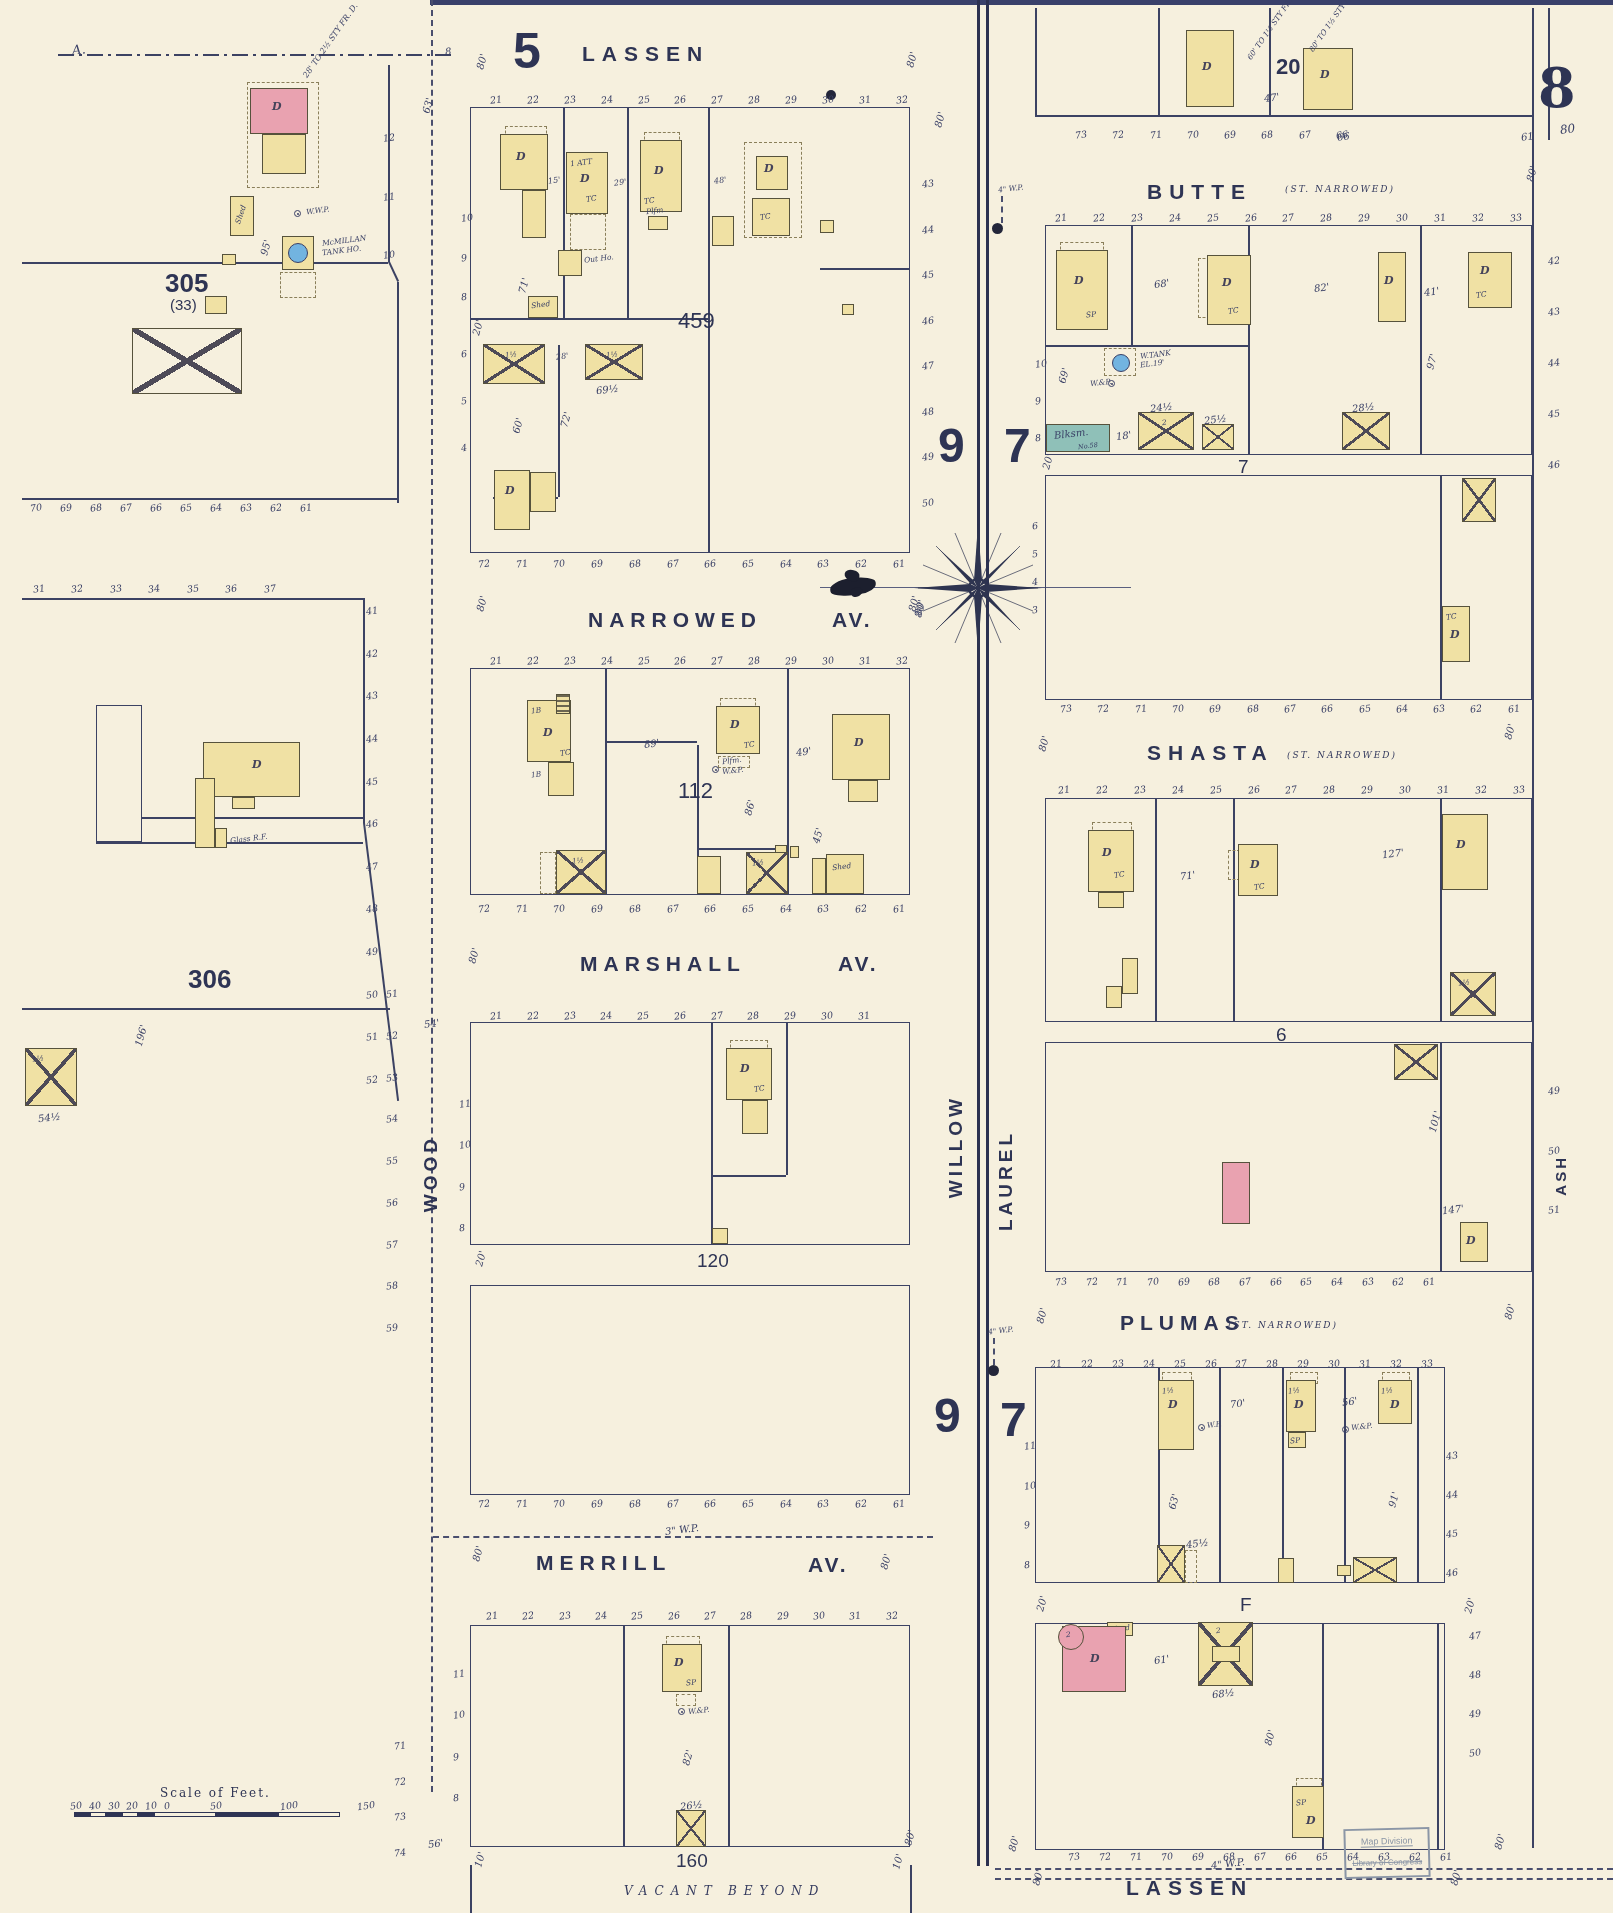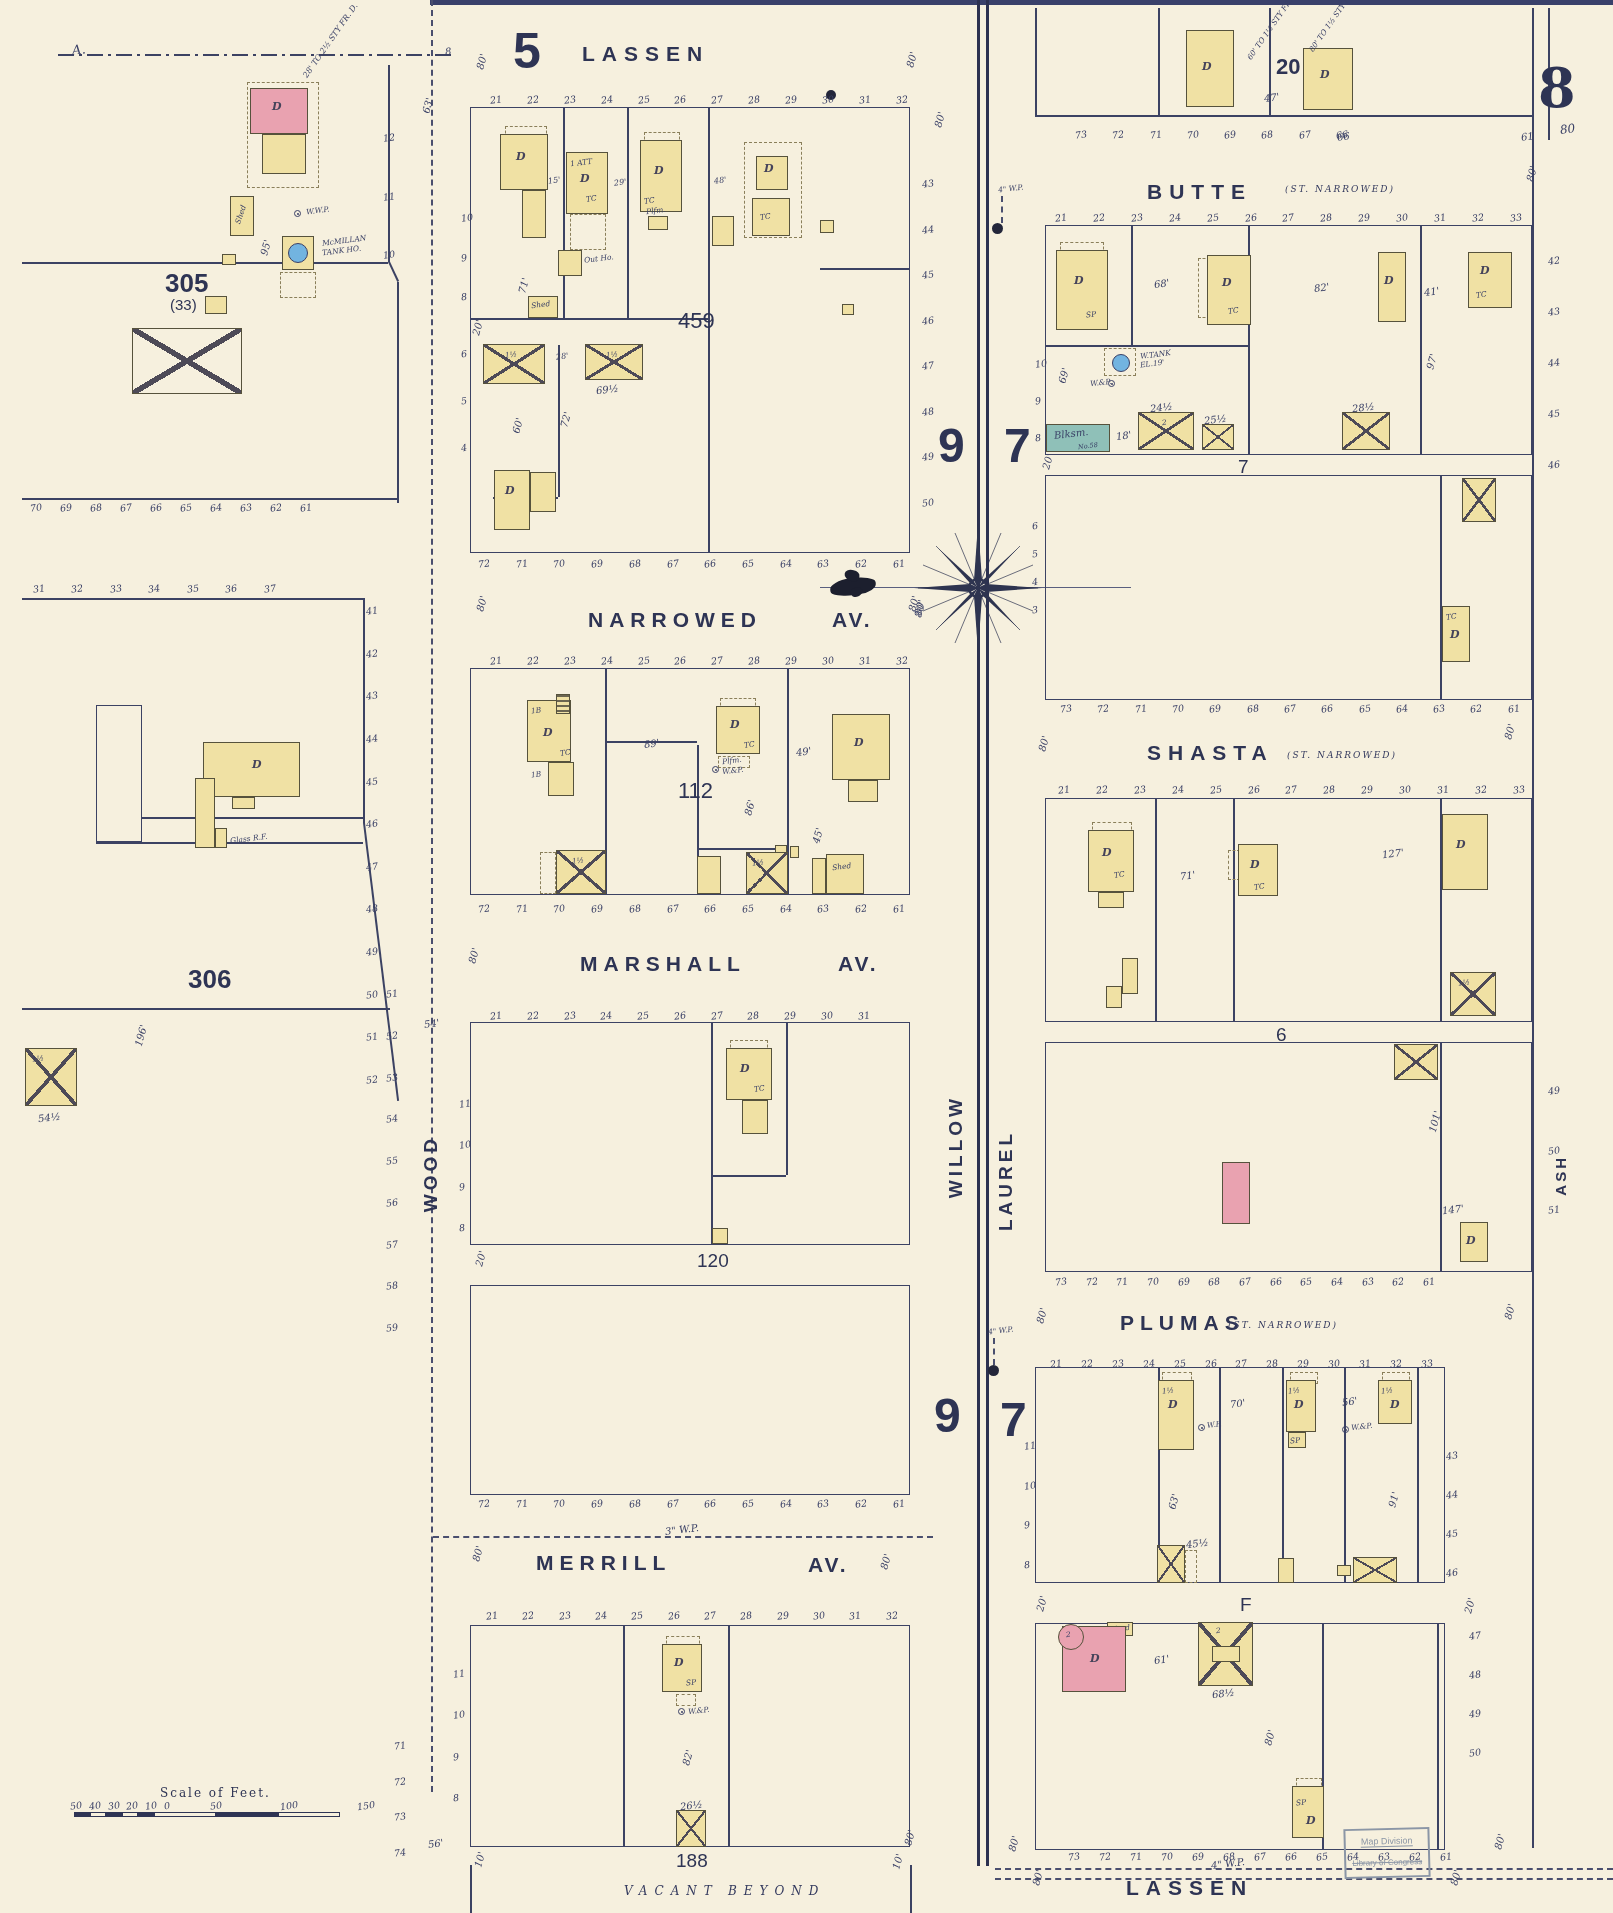--- a/index.html
+++ b/index.html
@@ -508,21 +508,21 @@
   <div class="db" style="left:666px;top:1636px;width:34px;height:12px"></div>
   <div class="bldg" style="left:662px;top:1644px;width:40px;height:48px"></div>
   <div class="script" style="left:674px;top:1656px">D</div>
   <div class="t tiny" style="left:686px;top:1678px">SP</div>
   <div class="db" style="left:676px;top:1694px;width:20px;height:12px"></div>
   <div class="circ" style="left:678px;top:1708px"></div>
   <div class="t tiny" style="left:688px;top:1706px">W.&amp;P.</div>
   <div class="t tv" style="left:680px;top:1752px">82'</div>
   <div class="t" style="left:680px;top:1800px">26½</div>
   <div class="bldg xb" style="left:676px;top:1810px;width:30px;height:37px"></div>
-  <div class="bn" style="left:676px;top:1850px;font-size:19px;font-weight:400">188</div>
+  <div class="bn" style="left:676px;top:1850px;font-size:19px;font-weight:400">160</div>
   <div class="vl" style="left:470px;top:1865px;height:48px"></div>
   <div class="vl" style="left:910px;top:1865px;height:48px"></div>
   <div class="t tv" style="left:472px;top:1854px">10'</div>
   <div class="t tv" style="left:890px;top:1856px">10'</div>
   <div class="t" style="left:428px;top:1838px">56'</div>
   <div class="t tv" style="left:902px;top:1832px">80'</div>
   <div class="snote" style="left:624px;top:1884px;font-size:12px;letter-spacing:7px">VACANT</div>
   <div class="snote" style="left:728px;top:1884px;font-size:12px;letter-spacing:7px">BEYOND</div>
 
   <div class="vl" style="left:1035px;top:8px;height:107px"></div>

